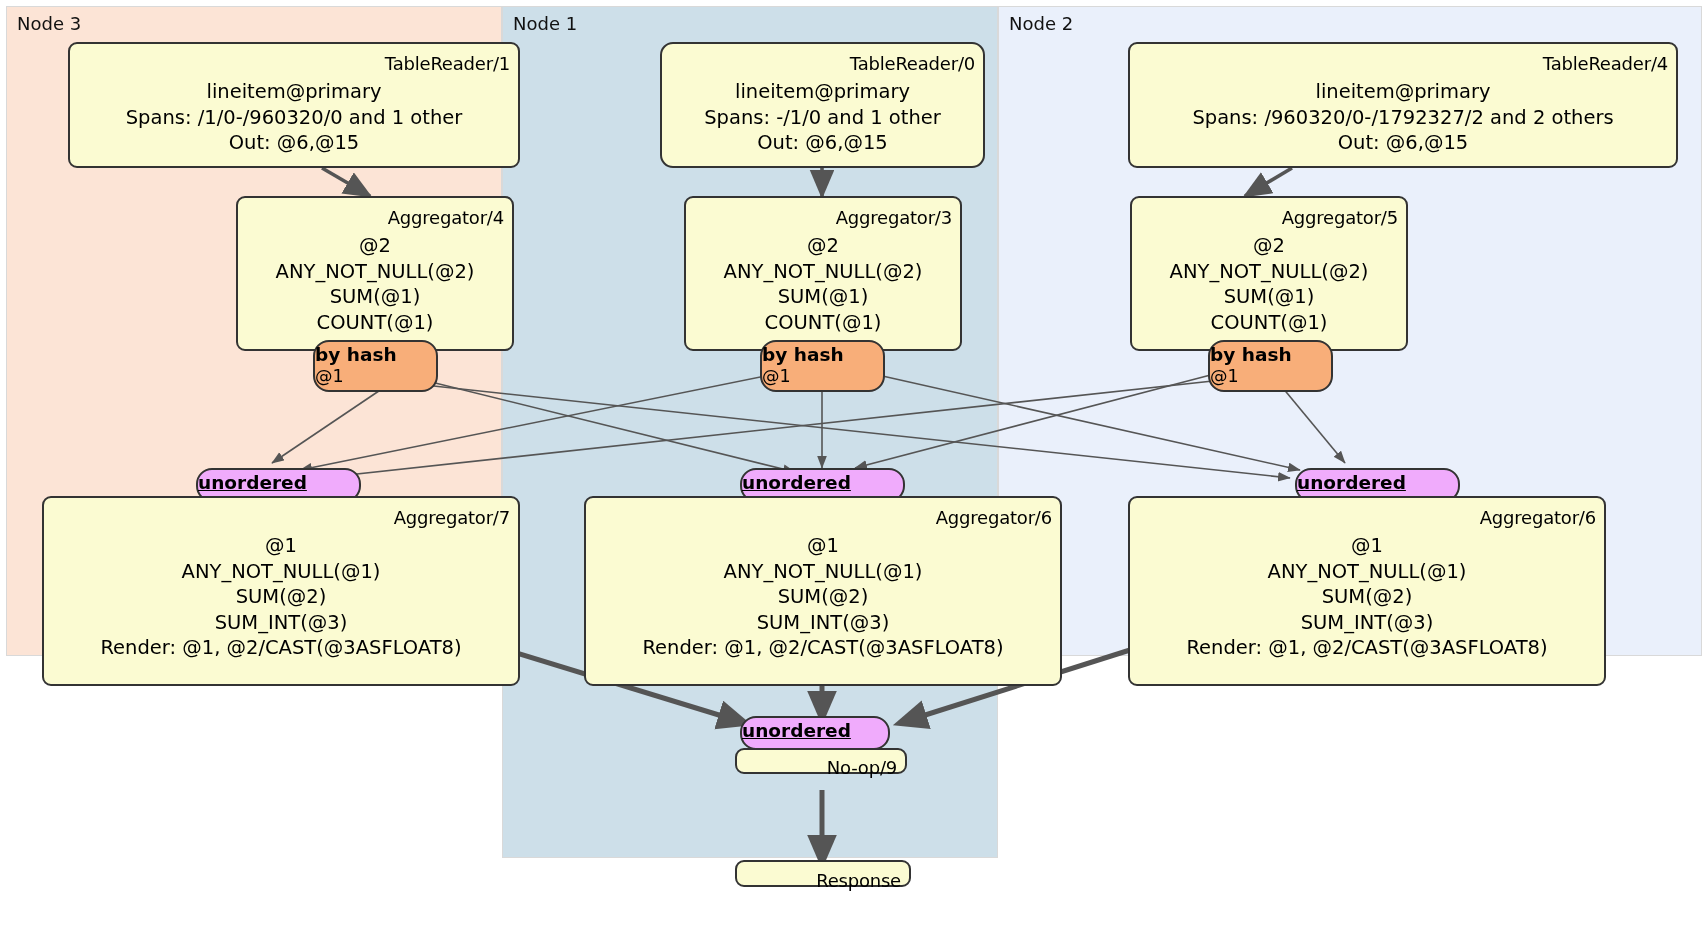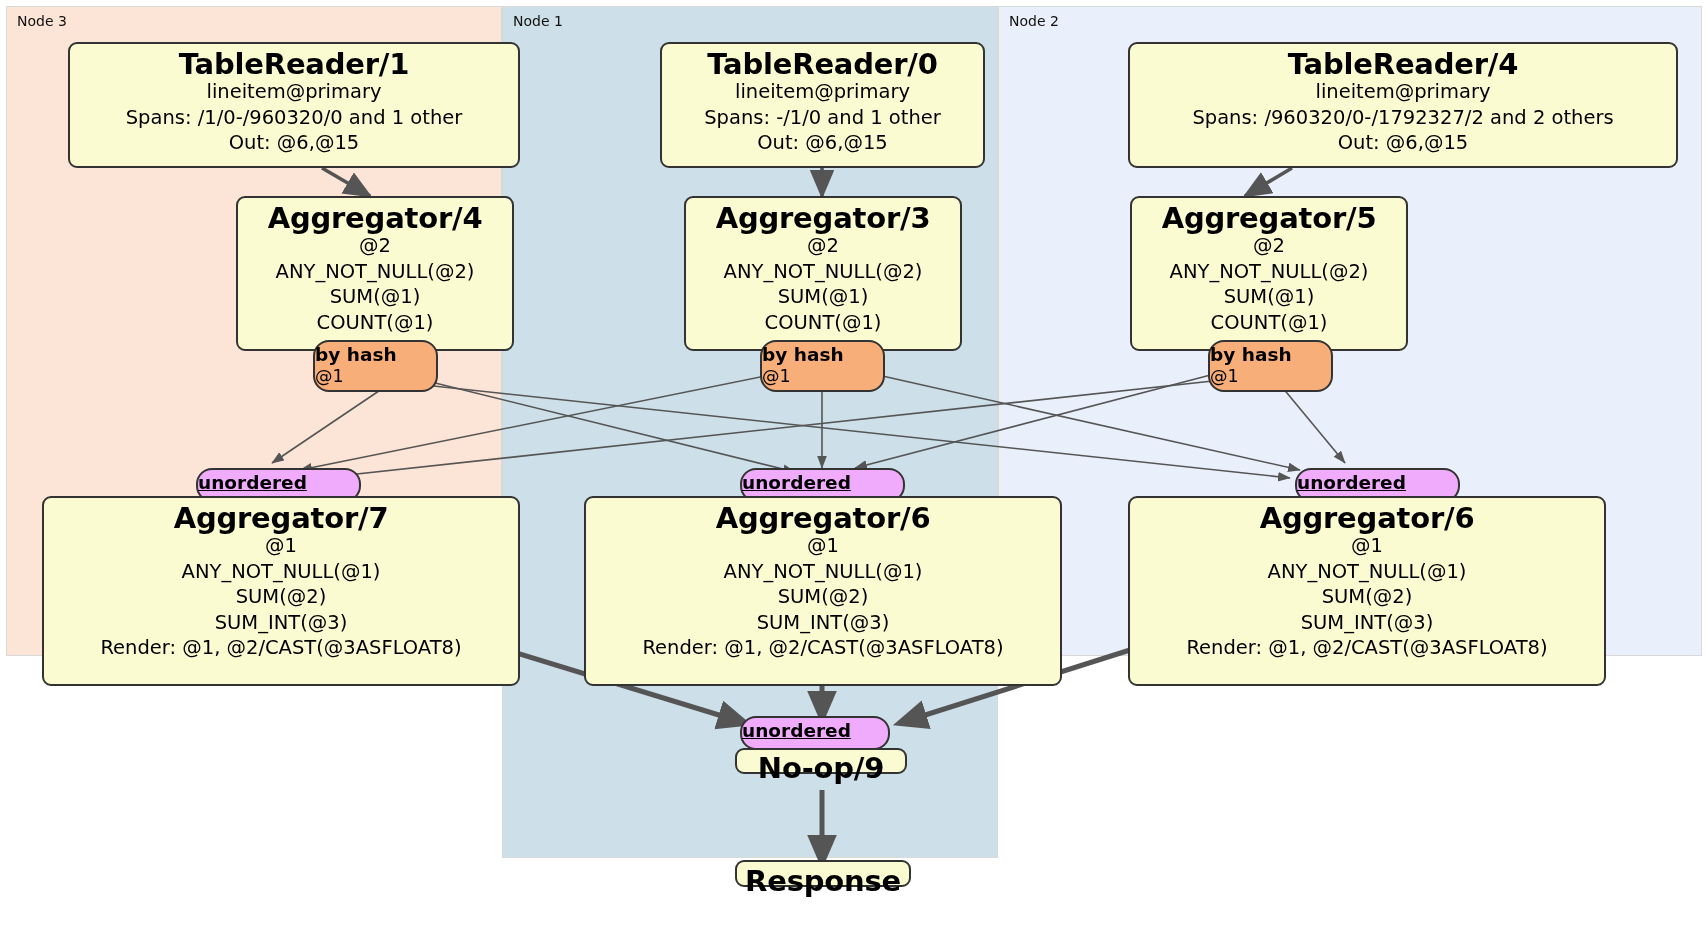--- a/index.html
+++ b/index.html
@@ -18,21 +18,21 @@
   
   .region {
     position: absolute;
     box-sizing: border-box;
     border: 1px solid #d9d9d9;
   }
   .region-label {
     position: absolute;
     top: 6px;
     left: 10px;
-    font-size: 14px;
+    font-size: 18px;
     color: #111111;
     font-family: "DejaVu Sans", sans-serif;
     white-space: nowrap;
   }
   #region-node3 { left: 6px;    top: 6px;  width: 496px;  height: 650px; background: #fce4d6; }
   #region-node1 { left: 502px;  top: 6px;  width: 496px;  height: 852px; background: #cddfe9; }
   #region-node2 { left: 998px;  top: 6px;  width: 704px;  height: 650px; background: #eaf0fb; }
 
   
   .proc {
@@ -42,24 +42,25 @@
     border: 2px solid #333333;
     border-radius: 9px;
     text-align: center;
     padding: 5px 8px;
     font-size: 19px;
     line-height: 25px;
     color: #000000;
     white-space: nowrap;
   }
   .proc .title {
-    font-weight: bold;
-    font-size: 29px;
+    font-weight: normal;
+    font-size: 18px;
     line-height: 30px;
     letter-spacing: -0.2px;
+    text-align: right;
   }
   .proc .line { font-size: 19.5px; line-height: 25.5px; }
 
   
   .pill {
     position: absolute;
     box-sizing: border-box;
     border: 2px solid #333333;
     border-radius: 16px;
     color: #000000;
@@ -157,21 +158,21 @@
 
   <div class="proc" id="agg7" style="left:42px; top:496px; width:478px; height:190px;">
     <div class="title">Aggregator/7</div>
     <div class="line">@1</div>
     <div class="line">ANY_NOT_NULL(@1)</div>
     <div class="line">SUM(@2)</div>
     <div class="line">SUM_INT(@3)</div>
     <div class="line">Render: @1, @2/CAST(@3ASFLOAT8)</div>
   </div>
 
-  <div class="proc" id="tr0" style="left:660px; top:42px; width:325px; height:126px;">
+  <div class="proc" id="tr0" style="left:660px; top:42px; width:325px; height:126px;border-radius:13px;">
     <div class="title">TableReader/0</div>
     <div class="line">lineitem@primary</div>
     <div class="line">Spans: -/1/0 and 1 other</div>
     <div class="line">Out: @6,@15</div>
   </div>
 
   <div class="proc" id="agg3" style="left:684px; top:196px; width:278px; height:155px;">
     <div class="title">Aggregator/3</div>
     <div class="line">@2</div>
     <div class="line">ANY_NOT_NULL(@2)</div>

